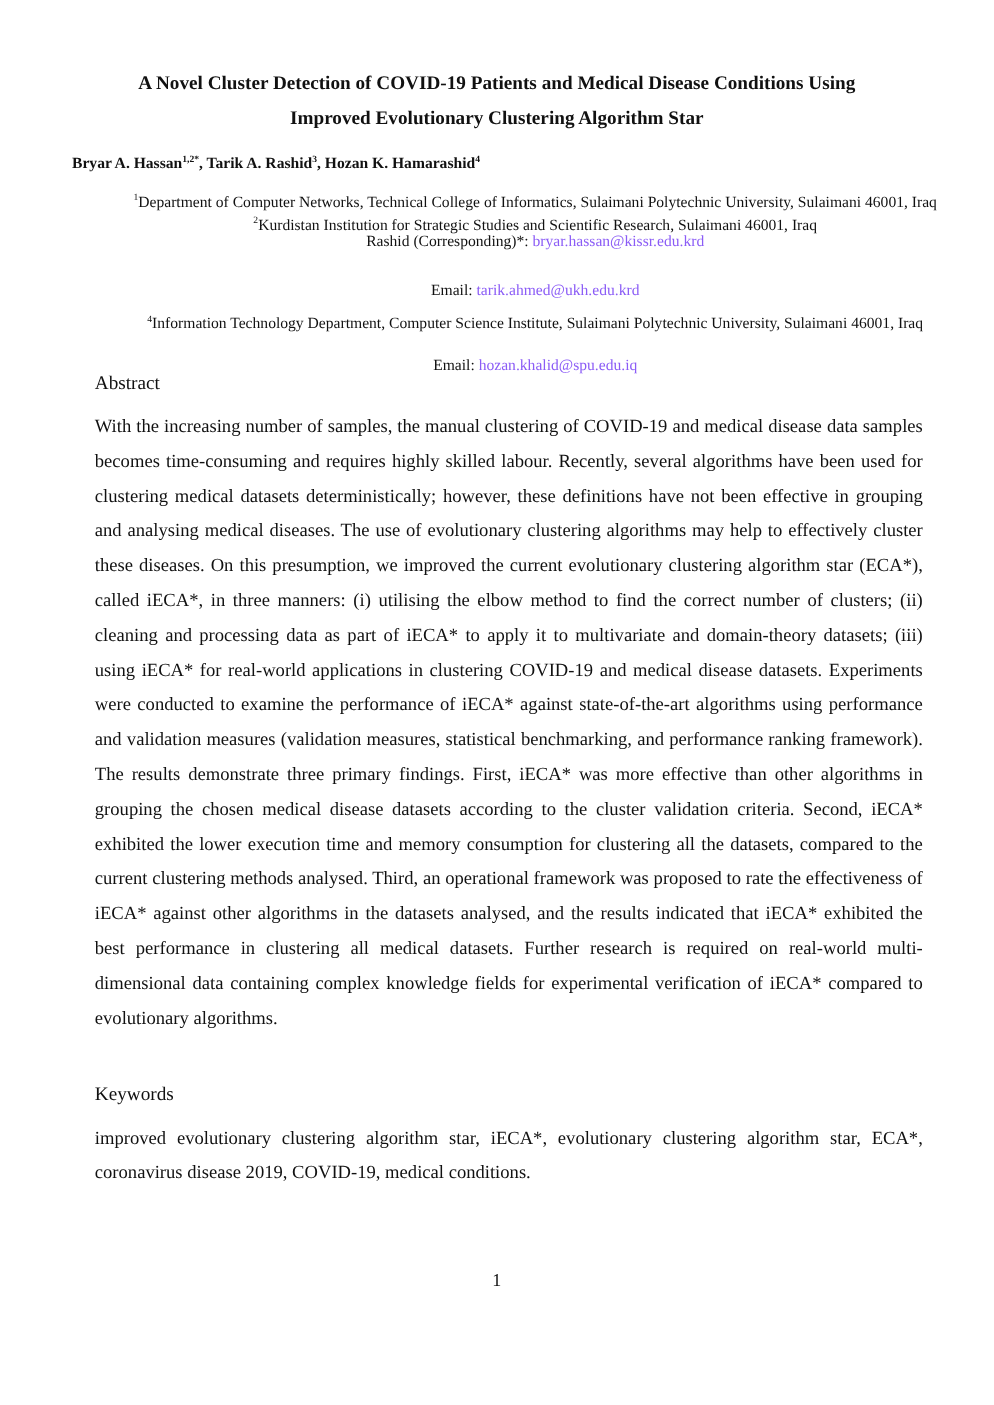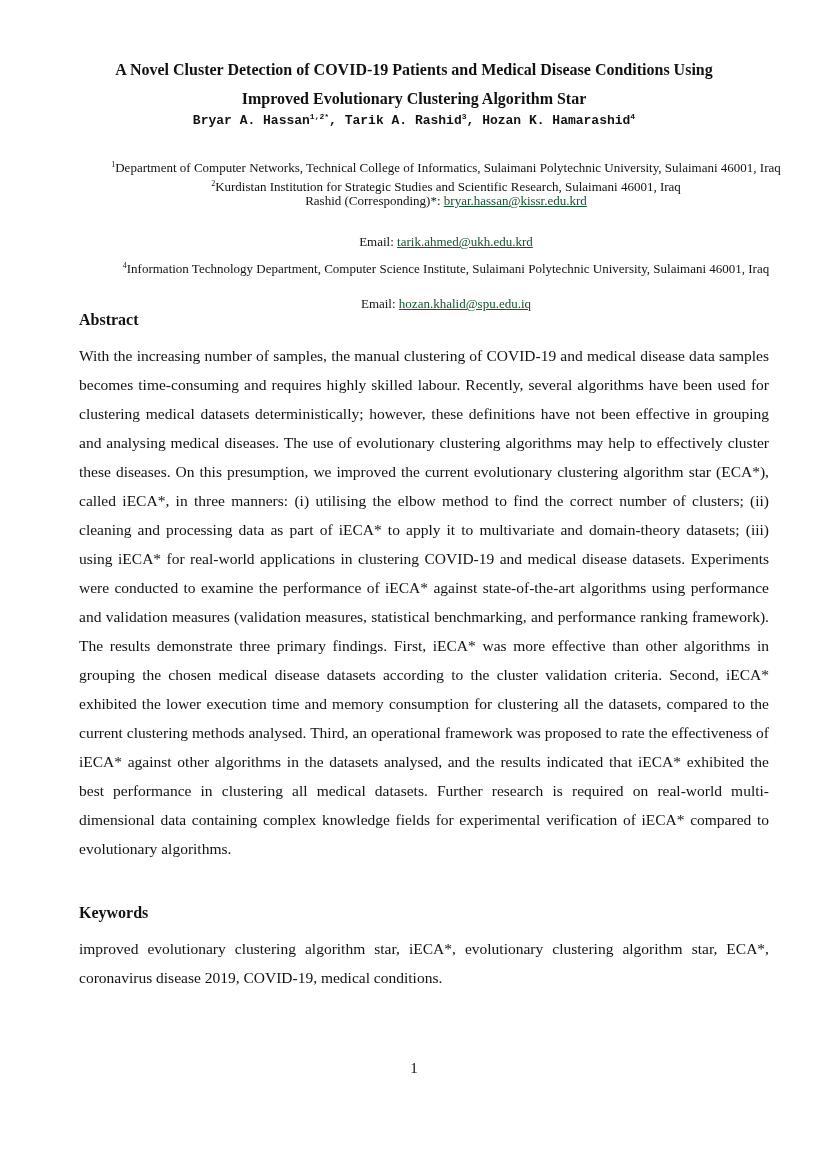--- a/index.html
+++ b/index.html
@@ -3,27 +3,27 @@
 <meta charset="utf-8">
 <style>
   html, body { margin: 0; padding: 0; background: #ffffff; }
   body { width: 828px; height: 1171px; position: relative; overflow: hidden;
          font-family: "Liberation Serif", "DejaVu Serif", serif; color: #111; }
   .page { position: absolute; left: 0; top: 0; width: 756px; height: 1171px; }
   .title { position: absolute; left: 60px; width: 708px; text-align: center;
            font-weight: bold; font-size: 16px; line-height: 20px; }
   .t1 { top: 60px; }
   .t2 { top: 89px; }
-  .authors { position: absolute; top: 112px; left: 60px; width: 708px; text-align: center;
-             font-weight: bold; font-size: 13px; font-family: Liberation Mono, monospace; }
+  .authors { position: absolute; top: 128px; left: 60px; width: 708px; 
+             font-weight: bold; font-size: 13px; }
   .authors sup { font-size: 8px; }
   .aff { position: absolute; left: 52px; width: 788px; text-align: center; font-size: 13px; line-height: 16px; }
   .aff sup { font-size: 8px; }
-  .aff a { color: #14532d; text-decoration: underline; }
-  .h { position: absolute; left: 79px; font-weight: bold; font-size: 16px; }
+  .aff a { color: #8b5cf6; }
+  .h { position: absolute; left: 79px; font-weight: normal; font-size: 16px; }
   .para { position: absolute; left: 79px; width: 690px; font-size: 15.5px; line-height: 29px;
           text-align: justify; }
   .pnum { position: absolute; top: 1060px; left: 404px; width: 20px; text-align: center; font-size: 15px; }
 </style>
 </head>
 <body>
 
 <div class="page">
   <div class="title t1">A Novel Cluster Detection of COVID-19 Patients and Medical Disease Conditions Using</div>
   <div class="title t2">Improved Evolutionary Clustering Algorithm Star</div>

